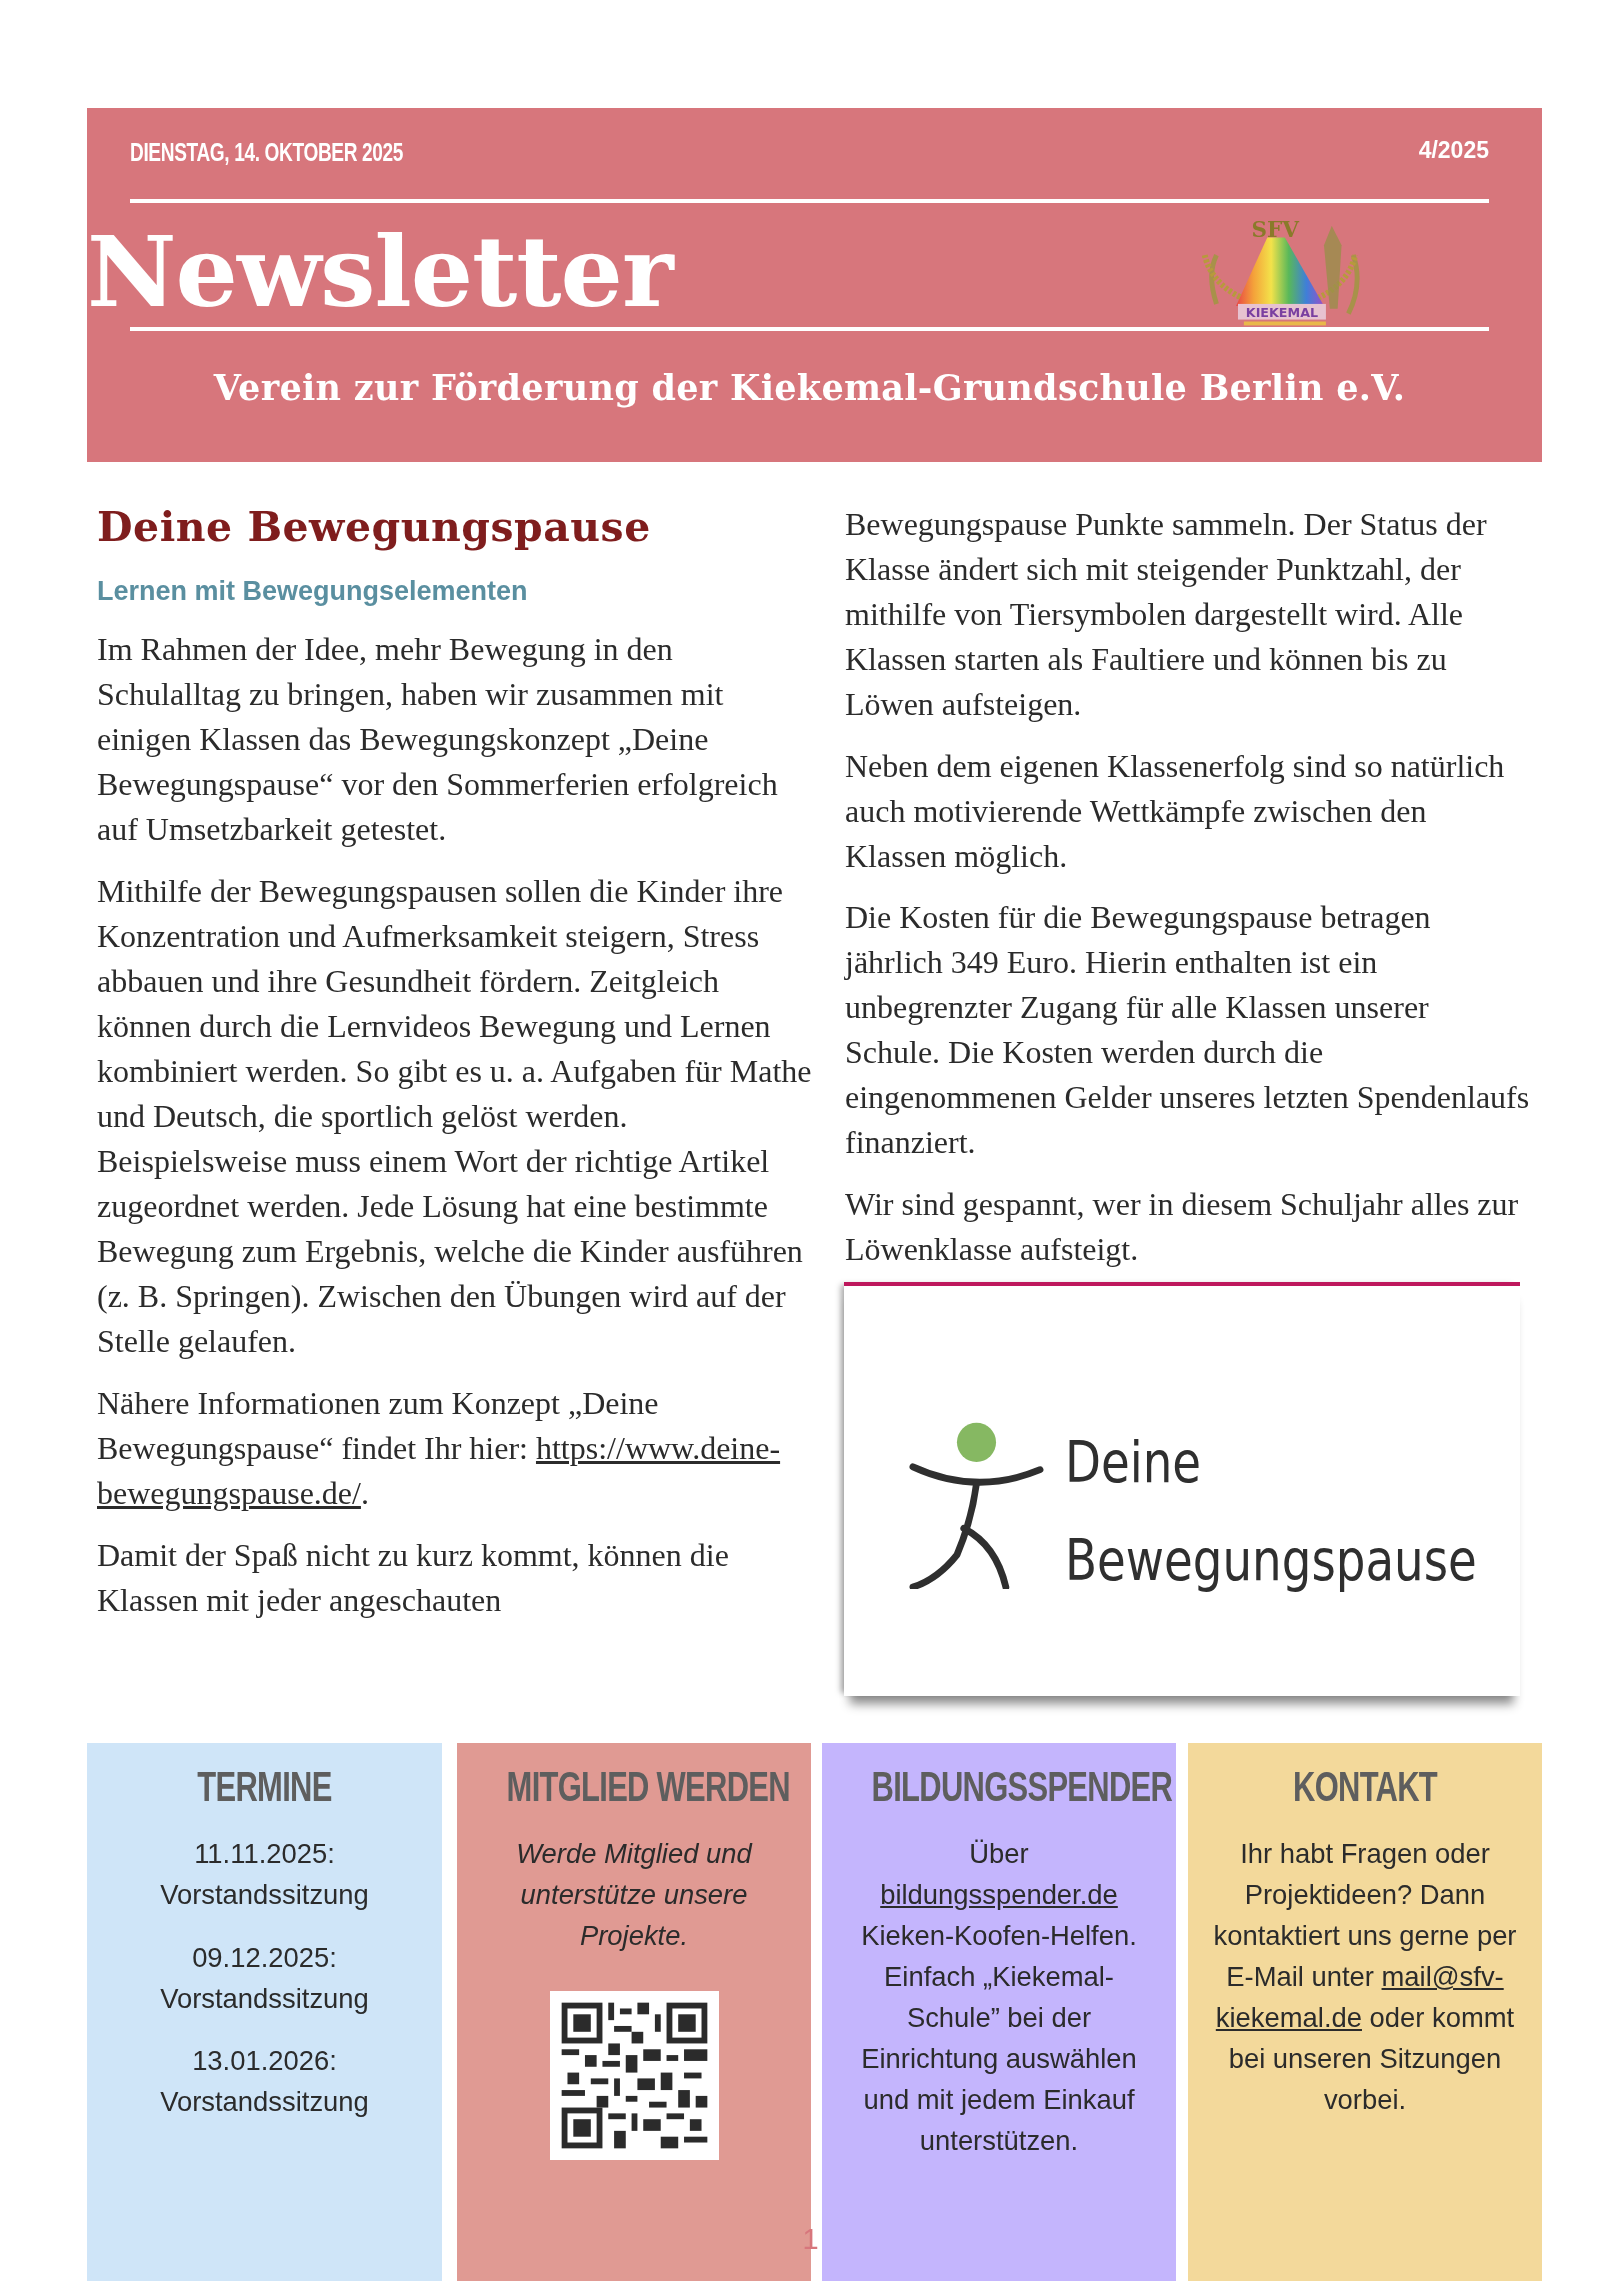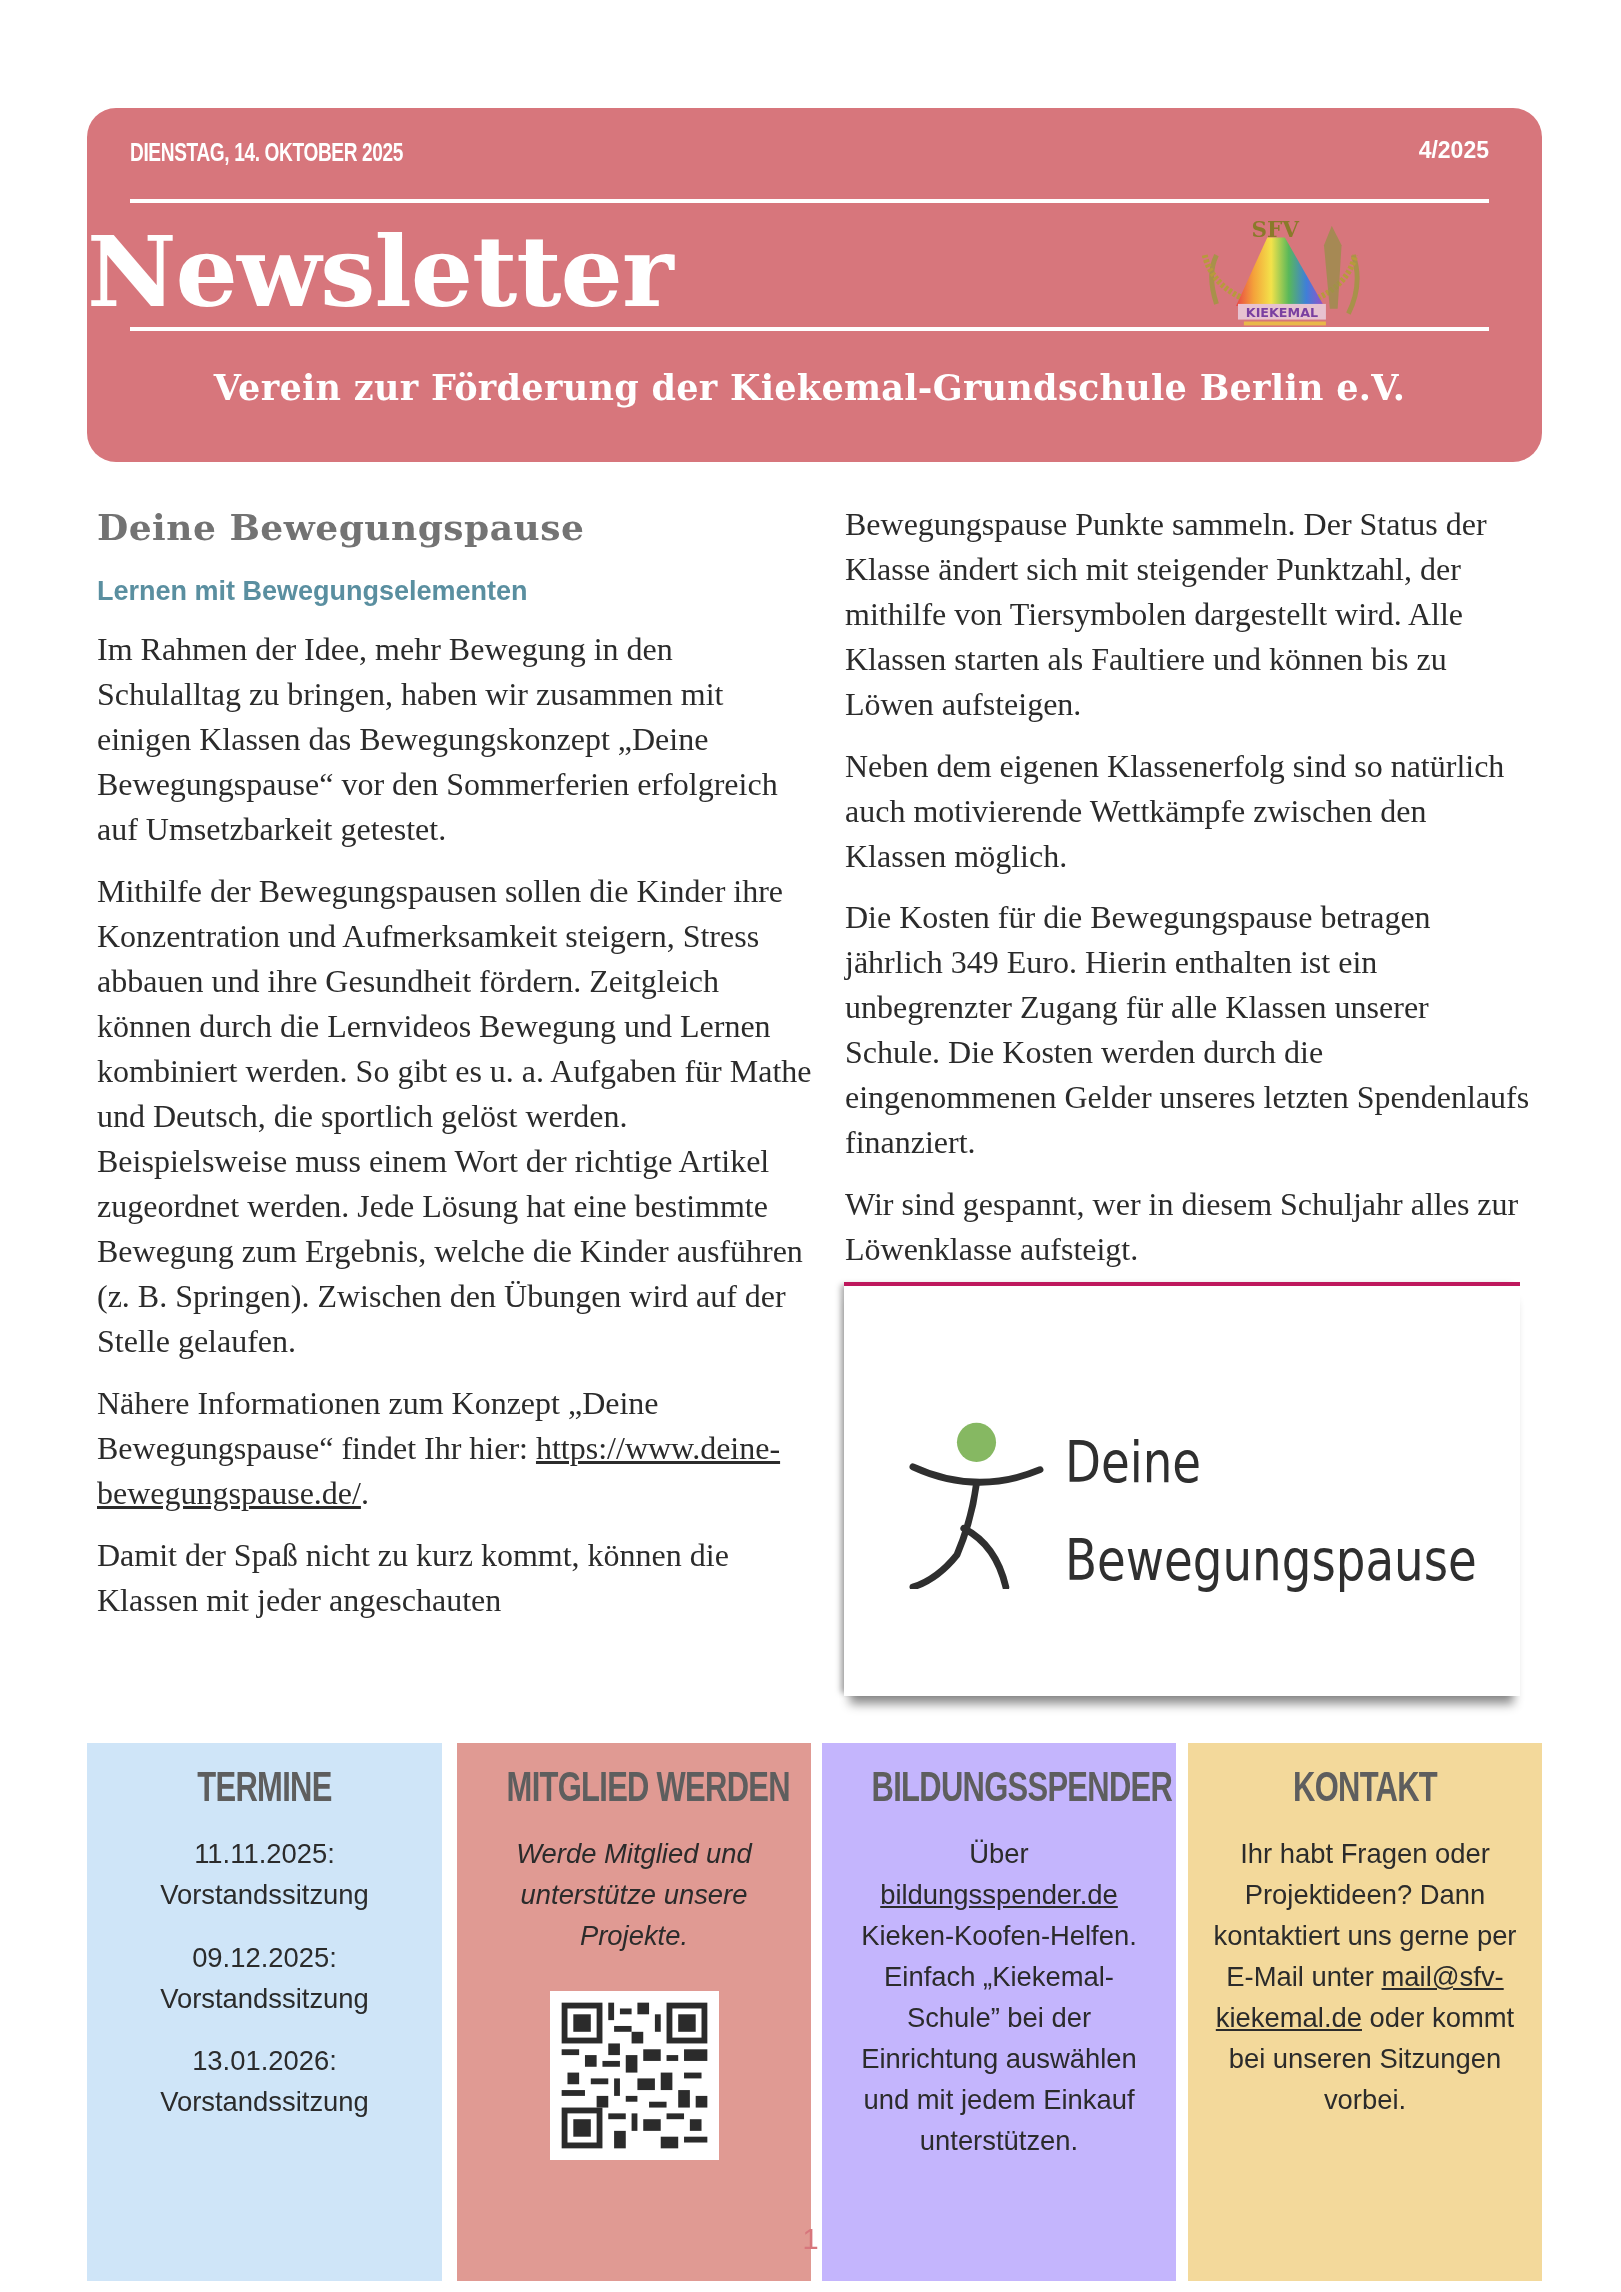--- a/index.html
+++ b/index.html
@@ -1,28 +1,28 @@
 <!DOCTYPE html>
 <html><head>
 <meta charset="utf-8">
 <style>
   html, body { margin:0; padding:0; background:#ffffff; }
   body { width:1621px; height:2293px; position:relative; overflow:hidden; font-family:"Liberation Serif", serif; color:#2b2b2b; }
-  .header { position:absolute; left:87px; top:108px; width:1455px; height:354px; background:#d7767c;border-radius:29px; }
+  .header { position:absolute; left:87px; top:108px; width:1455px; height:354px; background:#d7767c; }
   .hdr-meta { position:absolute; left:43px; right:53px; top:29px; height:39px; color:#fff; font-family:"Liberation Sans", sans-serif; font-weight:bold; font-size:26.5px; letter-spacing:-0.5px; transform:scaleX(0.72); transform-origin:left center; }
   .hdr-date { position:absolute; left:0; top:0; white-space:nowrap; }
   .hdr-issue { position:absolute; right:0; top:29px; color:#fff; font-family:"Liberation Sans", sans-serif; font-weight:bold; font-size:23px; }
   .hdr-line { position:absolute; left:43px; right:53px; height:3.9px; background:#fff; }
   .hdr-title { position:absolute; left:0; right:0; top:110px; text-align:left; color:#fff; font-family:"DejaVu Serif", serif; font-weight:bold; font-size:98px; letter-spacing:-1px; line-height:108px; }
   .hdr-sub { position:absolute; left:43px; right:53px; top:259px; text-align:center; color:#fff; font-family:"DejaVu Serif", serif; font-weight:bold; font-size:35px; white-space:nowrap; letter-spacing:0.3px; }
   .logo { position:absolute; left:1090px; top:108px; width:206px; height:127px; }
   .col { position:absolute; font-size:32px; line-height:45px; }
   .col-left { left:97px; top:498px; width:716px; }
   .col-right { left:845px; top:502px; width:686px; }
-  .art-title { font-family:"DejaVu Serif", serif; font-weight:bold; color:#737373; font-size:36px; line-height:59px; margin:0 0 11.8px 0; letter-spacing:0.5px; }
+  .art-title { font-family:"DejaVu Serif", serif; font-weight:bold; color:#7f1d1d; font-size:41px; line-height:59px; margin:0 0 11.8px 0; letter-spacing:0.5px; }
   .art-sub { font-family:"Liberation Sans", sans-serif; color:#5a8fa0; font-size:27px; line-height:45px; margin:0 0 13.7px 0; }
   p { margin:0 0 16.7px 0; }
   a { color:#2b2b2b; text-decoration:underline; }
   .img-box { position:absolute; left:844px; top:1282px; width:676px; height:410px; background:#fff; box-shadow: -5.9px 0 5.9px -2.9px rgba(0,0,0,0.35), 0 13.7px 9.8px -5.9px rgba(0,0,0,0.45); border-top:4px solid #be185d; }
   .img-box .bp-text { position:absolute; left:221px; top:127px; font-family:"DejaVu Sans", sans-serif; font-size:57px; line-height:98px; color:#2f2f2f; transform:scaleX(0.82); transform-origin:left center; white-space:nowrap; }
   .box { position:absolute; top:1743px; height:538px; text-align:center; font-family:"Liberation Sans", sans-serif; color:#2b2b2b; font-size:27.4px; line-height:41px; }
   .box h3 { margin:13.7px 0 17.6px 0; font-family:"Liberation Sans", sans-serif; font-weight:bold; font-size:43px; color:#5e5e5e; letter-spacing:-1px; transform:scaleX(0.72); transform-origin:center; white-space:nowrap; line-height:59px; }
   .box-termine { left:87px; width:355px; background:#cfe5f8; }
   .box-mitglied { left:457px; width:354px; background:#e09a93; }
   .box-bildung { left:822px; width:354px; background:#c4b5fd; }

